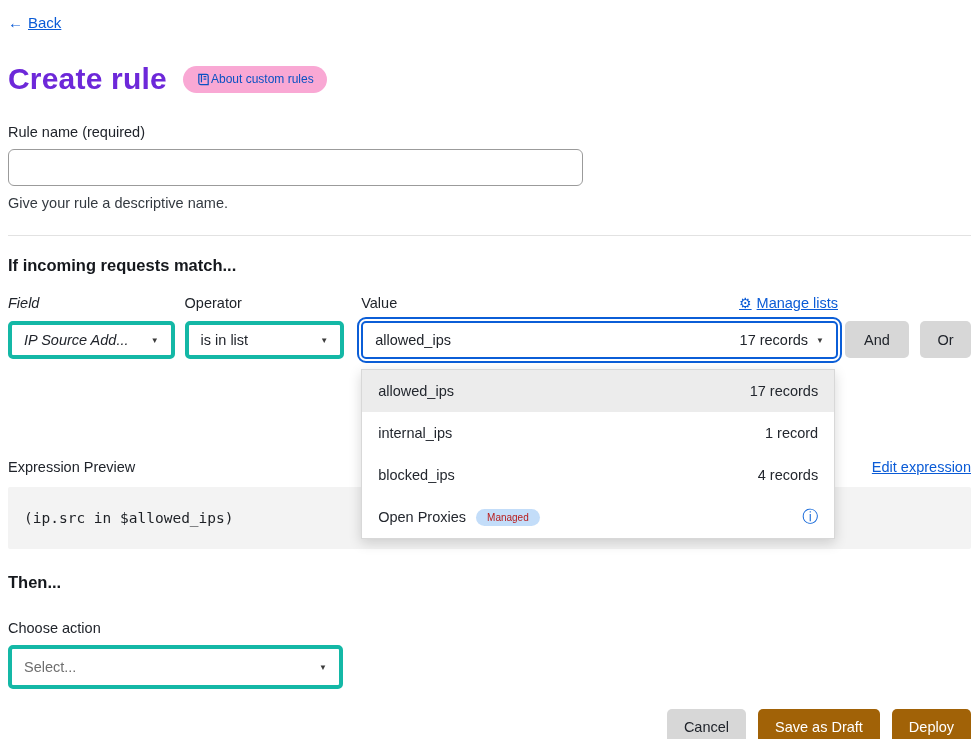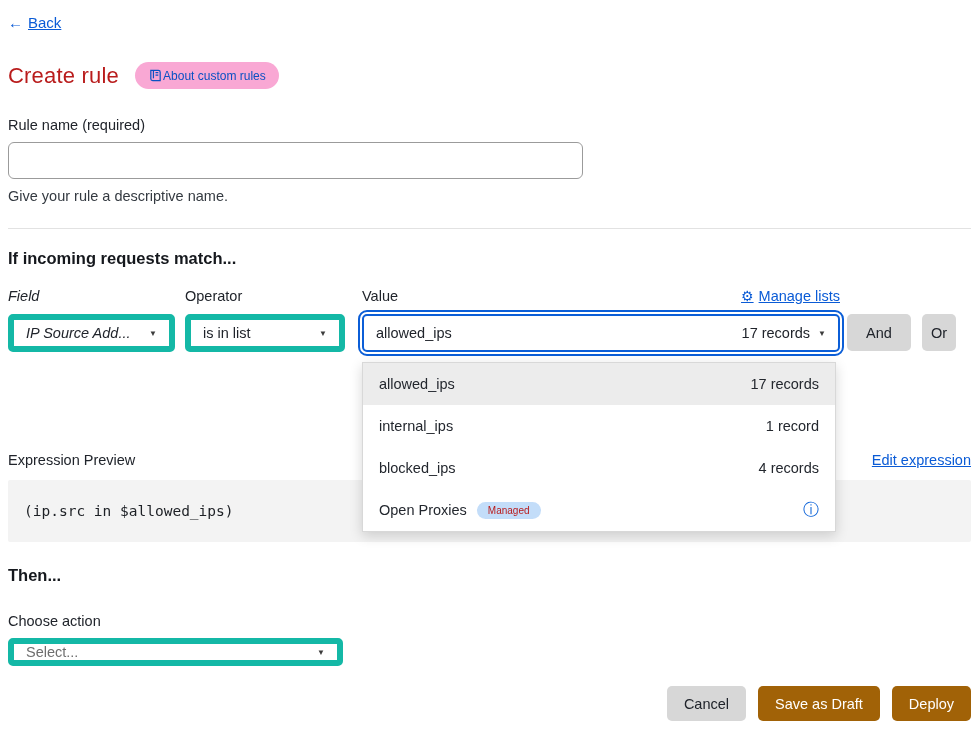--- a/index.html
+++ b/index.html
@@ -11,69 +11,69 @@
     overflow: hidden;
   }
   .page { position: relative; width: 979px; height: 739px; padding: 14px 8px 0 8px; }
 
   
   .back { display: inline-flex; align-items: center; gap: 5px; color: #0a5bd6; font-size: 15px; cursor: pointer; text-decoration: none; }
   .back .back-text { text-decoration: underline; }
 
   
   .title-row { display: flex; align-items: center; gap: 16px; margin-top: 30px; }
-  h1 { font-size: 22px; font-weight: 400; color: #b91c1c; letter-spacing: 0.2px; }
+  h1 { font-size: 30px; font-weight: 700; color: #6d28d9; letter-spacing: 0.2px; }
   .about-badge { display: inline-flex; align-items: center; background: #f9a8d4; color: #0a51c3; font-size: 12px; padding: 6px 13px; border-radius: 15px; cursor: pointer; }
 
   
   .form-label { font-size: 14.5px; color: #20242b; margin-top: 28px; }
   .text-input { display: block; margin-top: 9px; width: 575px; height: 37px; border: 1px solid #9b9b9b; border-radius: 6px; padding: 0 10px; font-size: 14.5px; font-family: inherit; outline: none; }
   .help { font-size: 14.5px; color: #343a41; margin-top: 9px; }
 
   .divider { border: none; border-top: 1px solid #e2e2e2; margin-top: 24px; }
 
   h2 { font-size: 16.5px; font-weight: 700; color: #15181d; margin-top: 20px; }
 
   
   .match-row { display: flex; margin-top: 20px; align-items: flex-start; }
   .col-label { font-size: 14.5px; color: #20242b; margin-bottom: 9px; line-height: 17px; }
-  .select { height: 38px; border: 6px solid #14b8a6; border-radius: 5px; background: #fff; display: flex; align-items: center; justify-content: space-between; padding: 0 12px; font-size: 14.5px; color: #20242b; cursor: pointer; }
+  .select { height: 38px; border: 4px solid #14b8a6; border-radius: 5px; background: #fff; display: flex; align-items: center; justify-content: space-between; padding: 0 12px; font-size: 14.5px; color: #20242b; cursor: pointer; }
   .chevron { font-size: 8px; color: #3c3c3c; margin-left: 8px; flex: none; }
   .col-field { width: 167px; margin-right: 10px; font-style: italic; }
   .col-operator { width: 160px; margin-right: 17px; }
   .col-value { width: 478px; margin-right: 7px; position: relative; }
   .value-label-row { display: flex; justify-content: space-between; align-items: center; margin-bottom: 9px; line-height: 17px; }
   .manage-link { color: #0a5bd6; font-size: 14.5px; text-decoration: underline; cursor: pointer; display: inline-flex; align-items: center; gap: 5px; }
   .gear { text-decoration: none; font-size: 14px; }
   .select.focused { border: 2px solid #0b5ed7; outline: 2px solid #0b5ed7; outline-offset: 2px; }
   .select-right { display: flex; align-items: center; }
   .andor { display: flex; gap: 11px; padding-top: 26px; align-items: center; }
   .btn { height: 37px; border: none; border-radius: 5px; font-size: 14.5px; font-family: inherit; cursor: pointer; }
   .btn-gray { background: #d7d7d7; color: #20242b; }
   .btn-and { width: 64px; }
-  .btn-or { width: 34px; }
+  .btn-or { width: 51px; }
 
   
   .dropdown { position: absolute; top: calc(100% + 10px); left: 0; width: 474px; background: #fff; border: 1px solid #d8d8d8; box-shadow: 0 4px 12px rgba(0,0,0,0.16); z-index: 20; }
   .dd-item { height: 42px; display: flex; align-items: center; justify-content: space-between; padding: 0 16px; font-size: 14.5px; color: #23272e; cursor: pointer; }
   .dd-item.selected { background: #ececec; }
   .dd-left { display: inline-flex; align-items: center; }
   .managed-badge { background: #c3ddf9; color: #b91c1c; font-size: 10px; padding: 3px 11px; border-radius: 12px; margin-left: 10px; }
   .info-icon { color: #0b62d8; font-size: 16px; line-height: 1; cursor: pointer; }
 
   
   .expr-row { display: flex; justify-content: space-between; align-items: center; margin-top: 100px; }
   .expr-label { font-size: 14.5px; color: #20242b; }
   .edit-link { color: #0a5bd6; font-size: 14.5px; text-decoration: underline; cursor: pointer; }
   .code-block { margin-top: 12px; background: #f3f3f3; height: 62px; display: flex; align-items: center; padding: 0 16px; font-family: "DejaVu Sans Mono", monospace; font-size: 14.5px; color: #1d2025; border-radius: 2px; }
 
   
   .then-heading { margin-top: 24px; }
   .action-label { }
-  .action-select { width: 335px; height: 28px; margin-top: 9px; }
+  .action-select { width: 335px; height: 44px; margin-top: 9px; }
   .placeholder-text { color: #6e6e6e; }
 
   
   .footer { display: flex; justify-content: flex-end; gap: 12px; margin-top: 20px; align-items: center; }
   .btn-footer { height: 35px; padding: 0 17px; }
   .btn-blue { background: #a16207; color: #ffffff; }
 </style>
 </head>
 <body>
 

